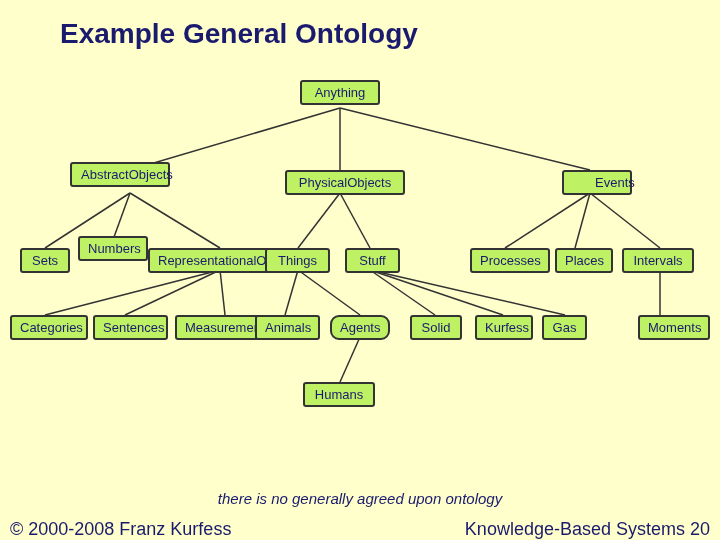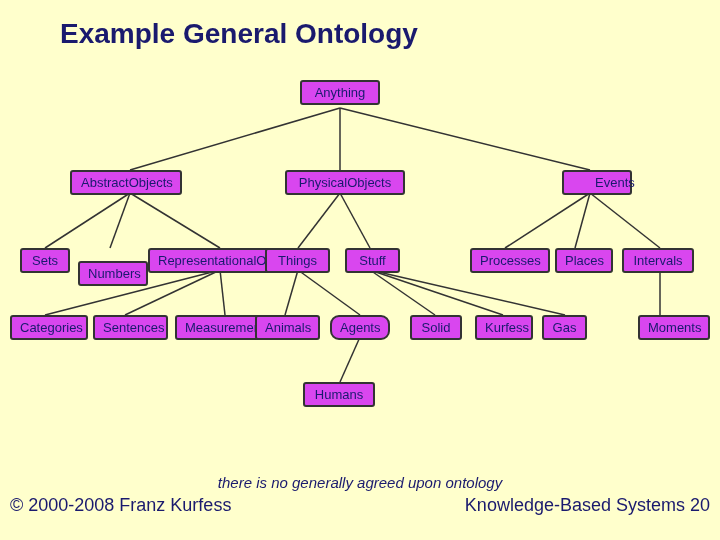--- a/index.html
+++ b/index.html
@@ -31,41 +31,42 @@
     svg.lines {
       position: absolute;
       top: 0; left: 0;
       width: 100%;
       height: 100%;
       pointer-events: none;
     }
 
     .node {
       position: absolute;
-      background: #d946ef;
+      background: #bef264;
       border: 2px solid #333;
       border-radius: 3px;
       padding: 3px 8px;
       font-size: 13px;
       color: #1a1a6e;
       text-align: center;
       white-space: nowrap;
     }
 
     .footer {
       position: absolute;
       bottom: 0;
       left: 0;
       right: 0;
       height: 60px;
       display: flex;
       flex-direction: column;
       align-items: center;
       justify-content: flex-end;
-      padding-bottom: 24px;
+      padding-bottom: 0;
+      gap: 8px;
     }
 
     .footer-italic {
       font-style: italic;
       font-size: 15px;
       color: #1a1a6e;
       margin-bottom: 4px;
     }
 
     .footer-bottom {
@@ -124,26 +125,26 @@
 
     <line x1="370" y1="210" x2="565" y2="255" stroke="#333" stroke-width="1.5"></line>
 
     <line x1="660" y1="210" x2="660" y2="255" stroke="#333" stroke-width="1.5"></line>
 
     <line x1="360" y1="277" x2="340" y2="322" stroke="#333" stroke-width="1.5"></line>
   </svg>
 
   <div class="node" style="left:300px;top:20px;width:80px;">Anything</div>
 
-  <div class="node" style="left:70px;top:110px;width:112px;padding-left:9px;">AbstractObjects</div>
+  <div class="node" style="left:70px;top:102px;width:100px;padding-left:9px;">AbstractObjects</div>
   <div class="node" style="left:285px;top:110px;width:120px;">PhysicalObjects</div>
   <div class="node" style="left:562px;top:110px;width:70px;padding-left:31px;">Events</div>
 
   <div class="node" style="left:20px;top:188px;width:50px;">Sets</div>
-  <div class="node" style="left:78px;top:201px;width:70px;">Numbers</div>
+  <div class="node" style="left:78px;top:176px;width:70px;">Numbers</div>
   <div class="node" style="left:148px;top:188px;width:148px;">RepresentationalObjects</div>
   <div class="node" style="left:265px;top:188px;width:65px;text-align:center;">Things</div>
   <div class="node" style="left:345px;top:188px;width:55px;">Stuff</div>
   <div class="node" style="left:470px;top:188px;width:80px;">Processes</div>
   <div class="node" style="left:555px;top:188px;width:58px;">Places</div>
   <div class="node" style="left:622px;top:188px;width:72px;">Intervals</div>
 
   <div class="node" style="left:10px;top:255px;width:78px;">Categories</div>
   <div class="node" style="left:93px;top:255px;width:75px;">Sentences</div>
   <div class="node" style="left:175px;top:255px;width:98px;">Measurements</div>

